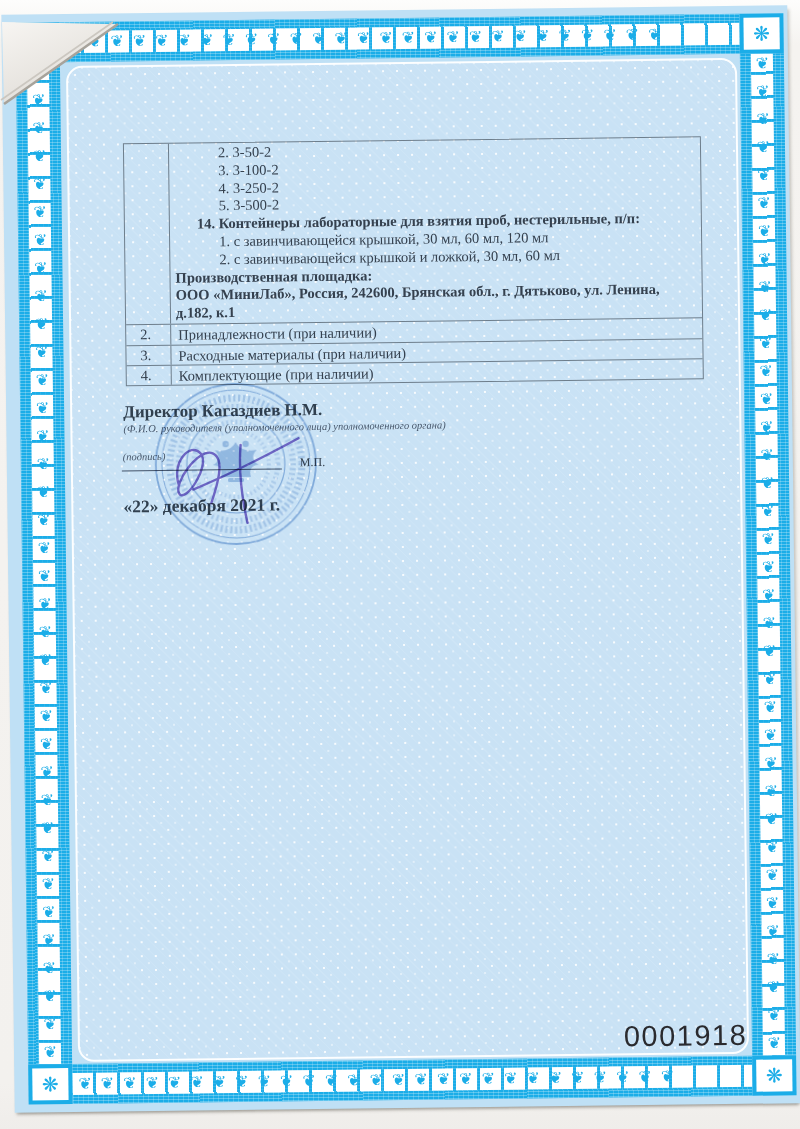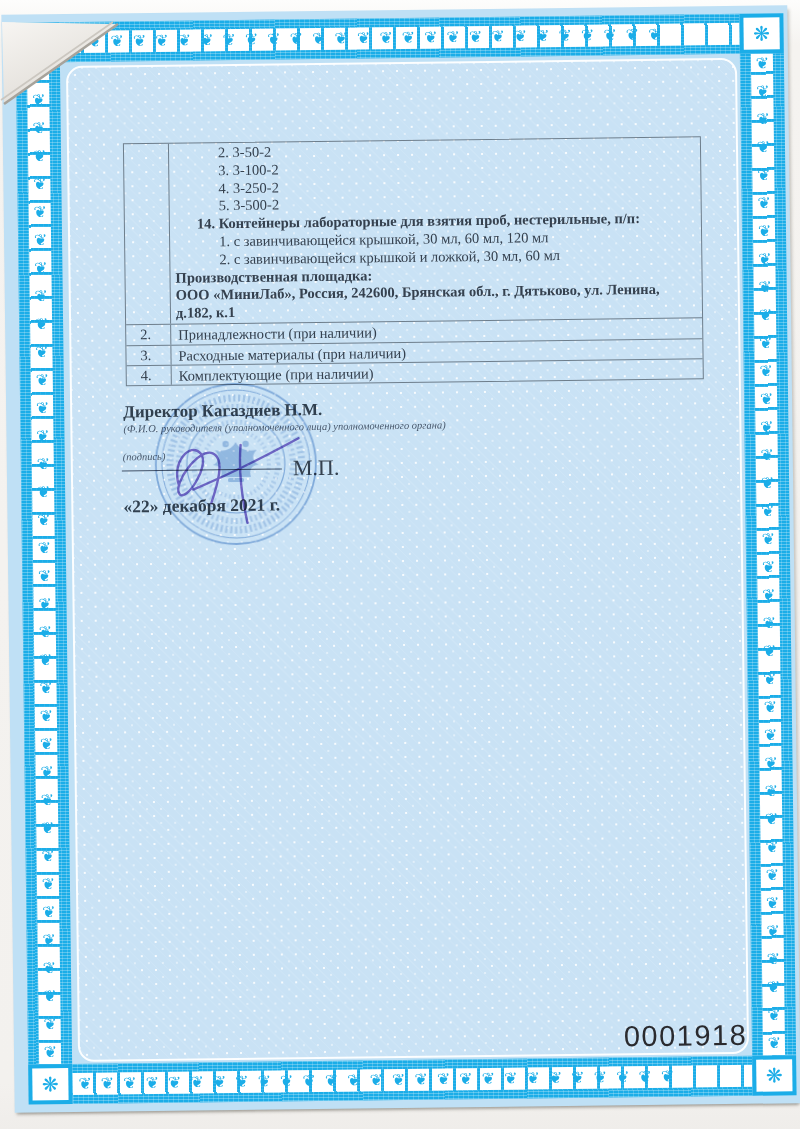--- a/index.html
+++ b/index.html
@@ -82,21 +82,21 @@
   .tcell .item{margin-left:49px;}
   .tcell .head{margin-left:27px;font-weight:bold;}
   .tcell .site{margin-left:5px;font-weight:bold;white-space:normal;}
   .trow .lbl{line-height:19px;padding-left:7px;}
   
   .abs{position:absolute;z-index:2;}
   .director{left:117px;top:389px;font-weight:bold;font-size:17px;color:#31404f;}
   .caption{font-style:italic;font-size:10.5px;color:#47576b;}
   .cap1{left:117px;top:410px;}
   .sigline{left:115px;top:457px;width:160px;border-top:1.4px solid #44546a;height:0;}
-  .mp{left:286px;top:444px;font-size:22px;color:#35414f;}
+  .mp{left:293px;top:444px;font-size:12px;color:#35414f;}
   .cap2{left:116px;top:438px;}
   .dateline{left:116px;top:483px;font-weight:bold;font-size:17.5px;color:#31404f;}
   
   .stamp{left:145px;top:368px;width:168px;height:168px;z-index:3;mix-blend-mode:multiply;opacity:.8;}
   .ink{left:150px;top:415px;width:160px;height:110px;z-index:4;mix-blend-mode:multiply;}
   
   .serial{
     left:610px;top:1013px;font-family:"Liberation Sans","DejaVu Sans",sans-serif;
     font-size:29px;letter-spacing:1.5px;color:#2a2a2e;z-index:2;
   }

